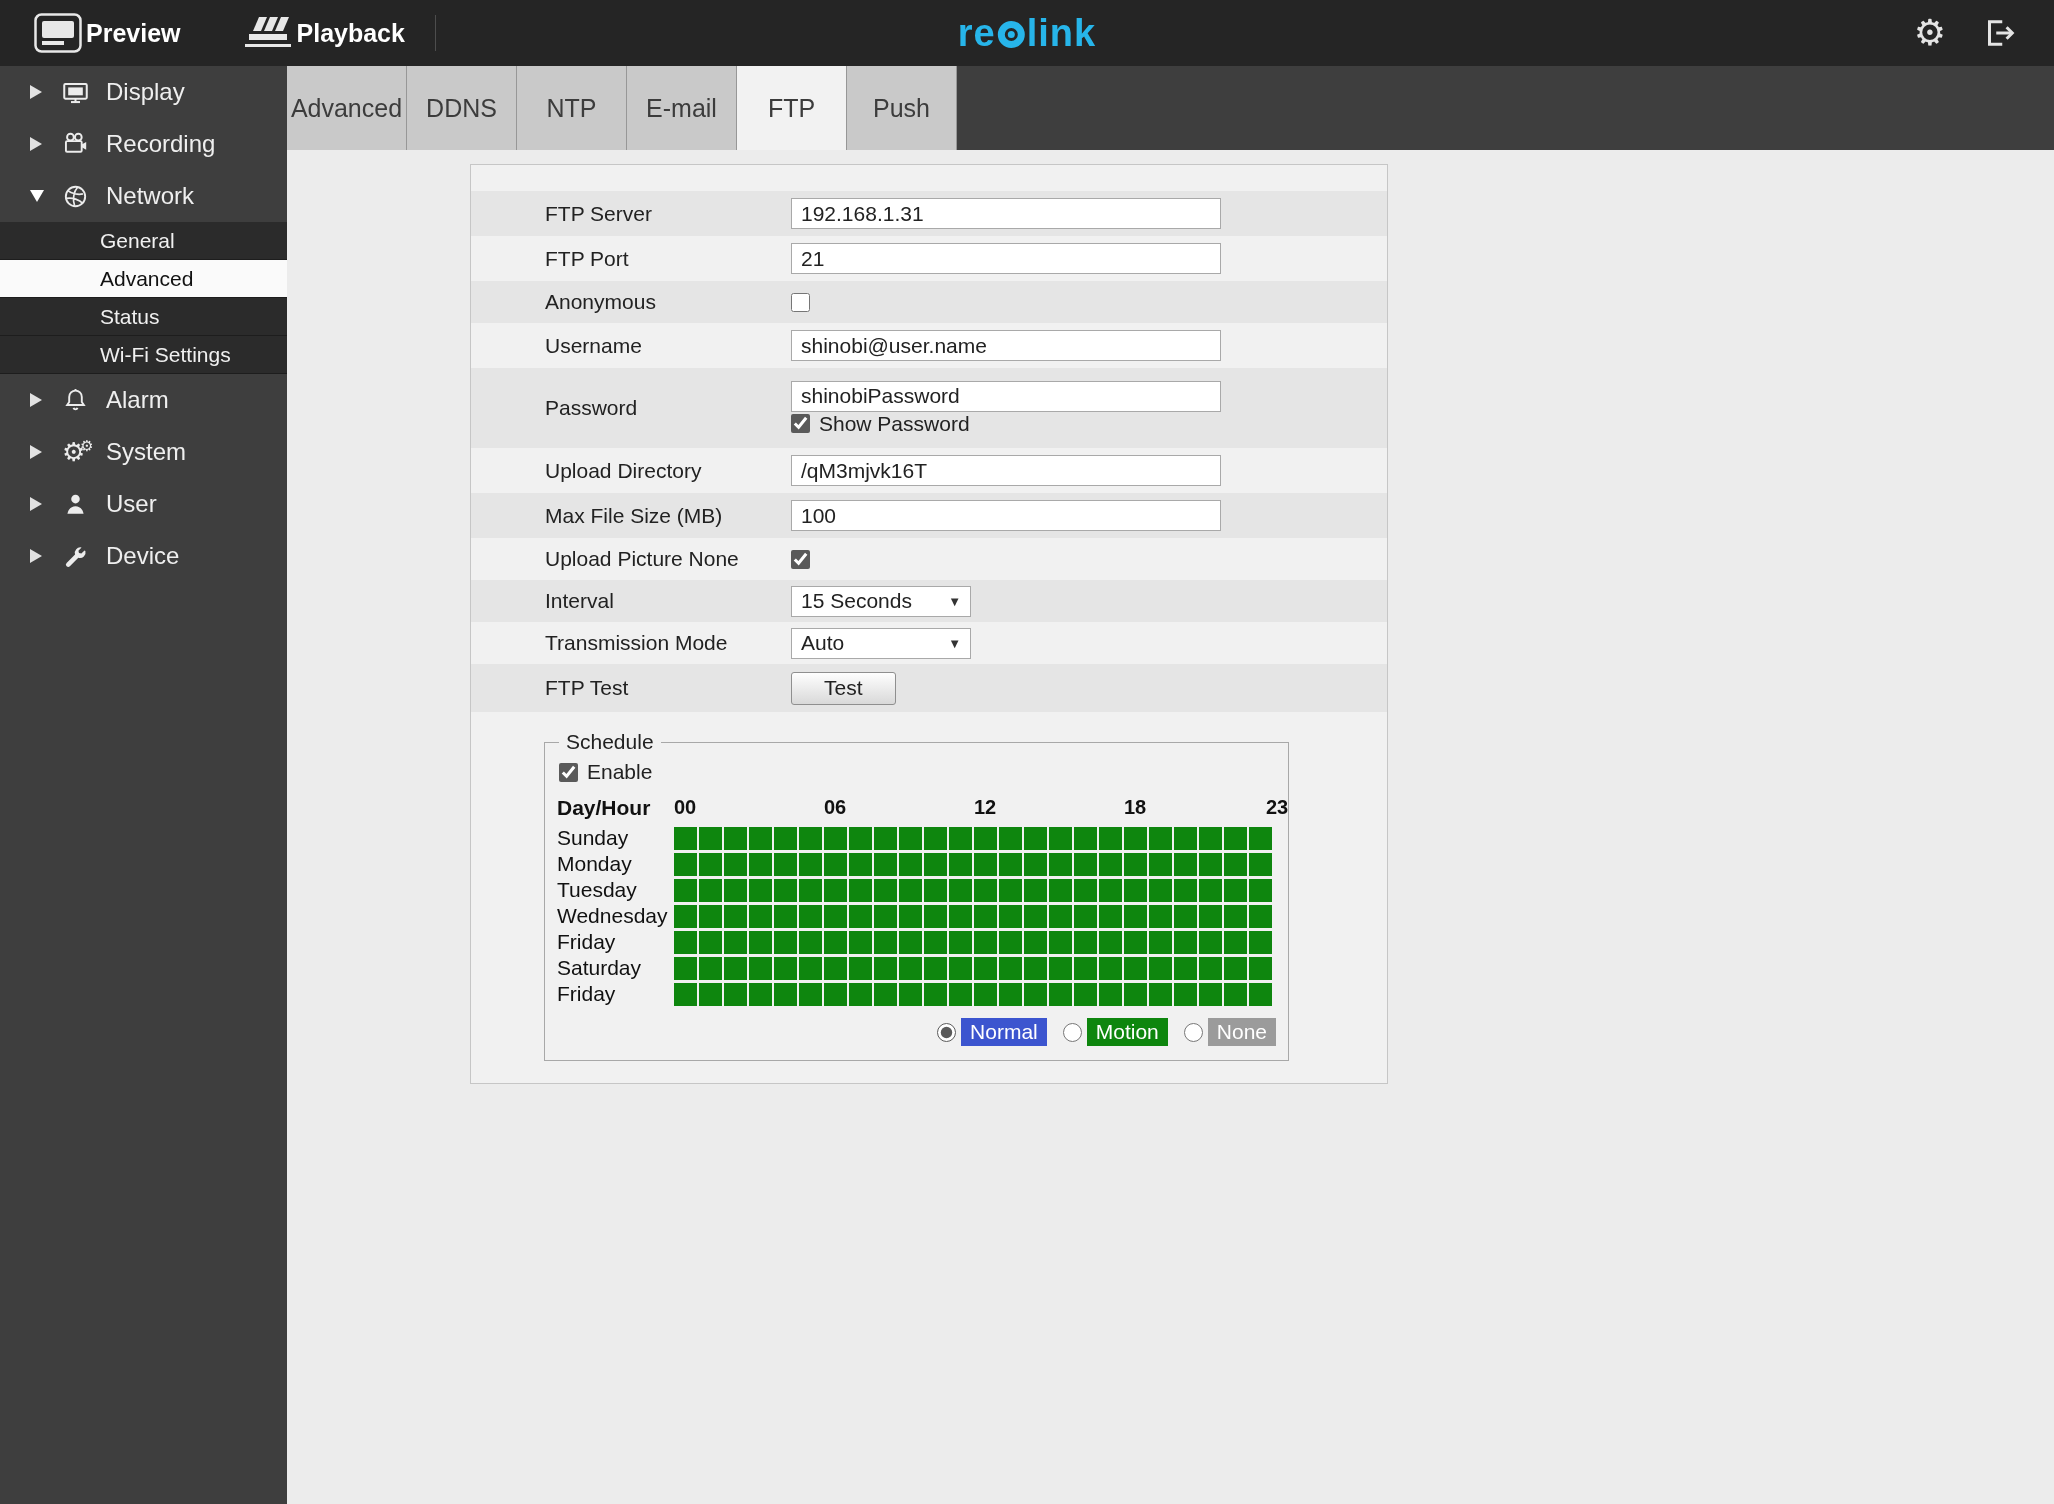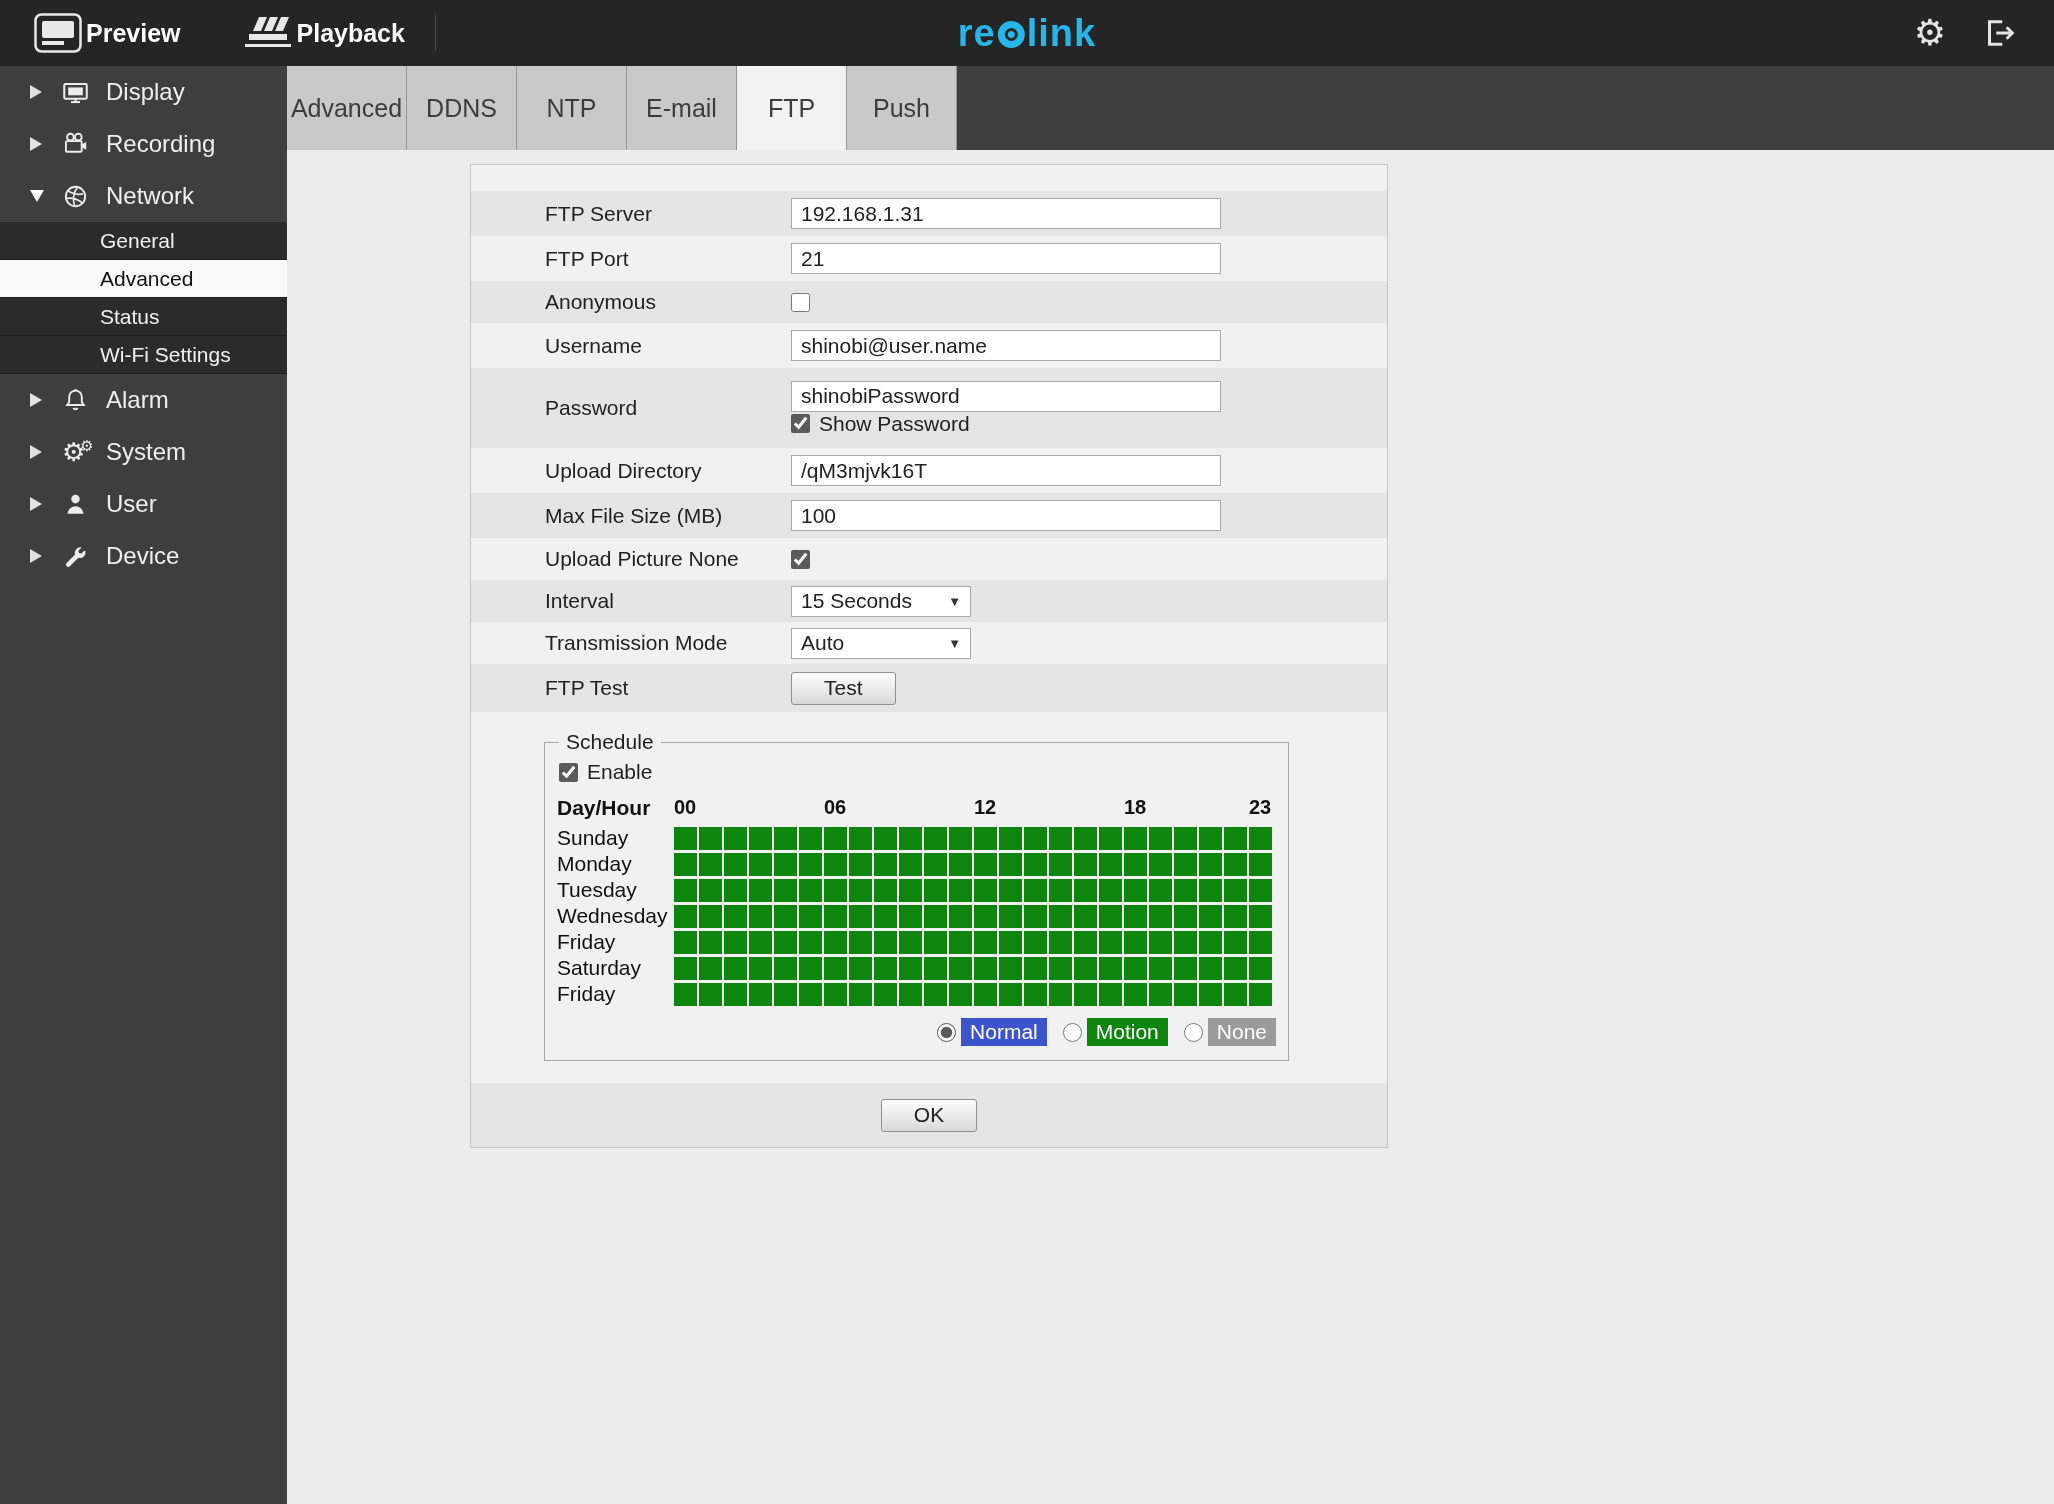--- a/index.html
+++ b/index.html
@@ -340,21 +340,21 @@
             <span>Enable</span>
           </label>
 
           <div class="sched-header">
             <div class="dh-label">Day/Hour</div>
             <div class="hours">
                 <span class="hour-label" style="left: 0px;">00</span>
                 <span class="hour-label" style="left: 150px;">06</span>
                 <span class="hour-label" style="left: 300px;">12</span>
                 <span class="hour-label" style="left: 450px;">18</span>
-                <span class="hour-label" style="left: 575px;">23</span>
+                <span class="hour-label" style="left: 592px;">23</span>
               </div>
           </div>
 
           <div>
               <div class="sched-row">
                 <div class="day-label">Sunday</div>
                 <div class="cells">
                   <div class="cell" style="background: rgb(14, 134, 14);"></div>
                   <div class="cell" style="background: rgb(14, 134, 14);"></div>
                   <div class="cell" style="background: rgb(14, 134, 14);"></div>
@@ -567,19 +567,16 @@
               <span class="chip" style="background: rgb(14, 134, 14);">Motion</span>
             </label>
             <label class="mode">
               <input type="radio" name="sched-mode" style="">
               <span class="chip" style="background: rgb(155, 155, 155);">None</span>
             </label>
           </div>
         </fieldset>
       </div>
 
-      <div class="frow dark ok-row">
-        <button class="btn">OK</button>
-      </div>
 
     </section>
   </div>
 </div>
 
 </body></html>

